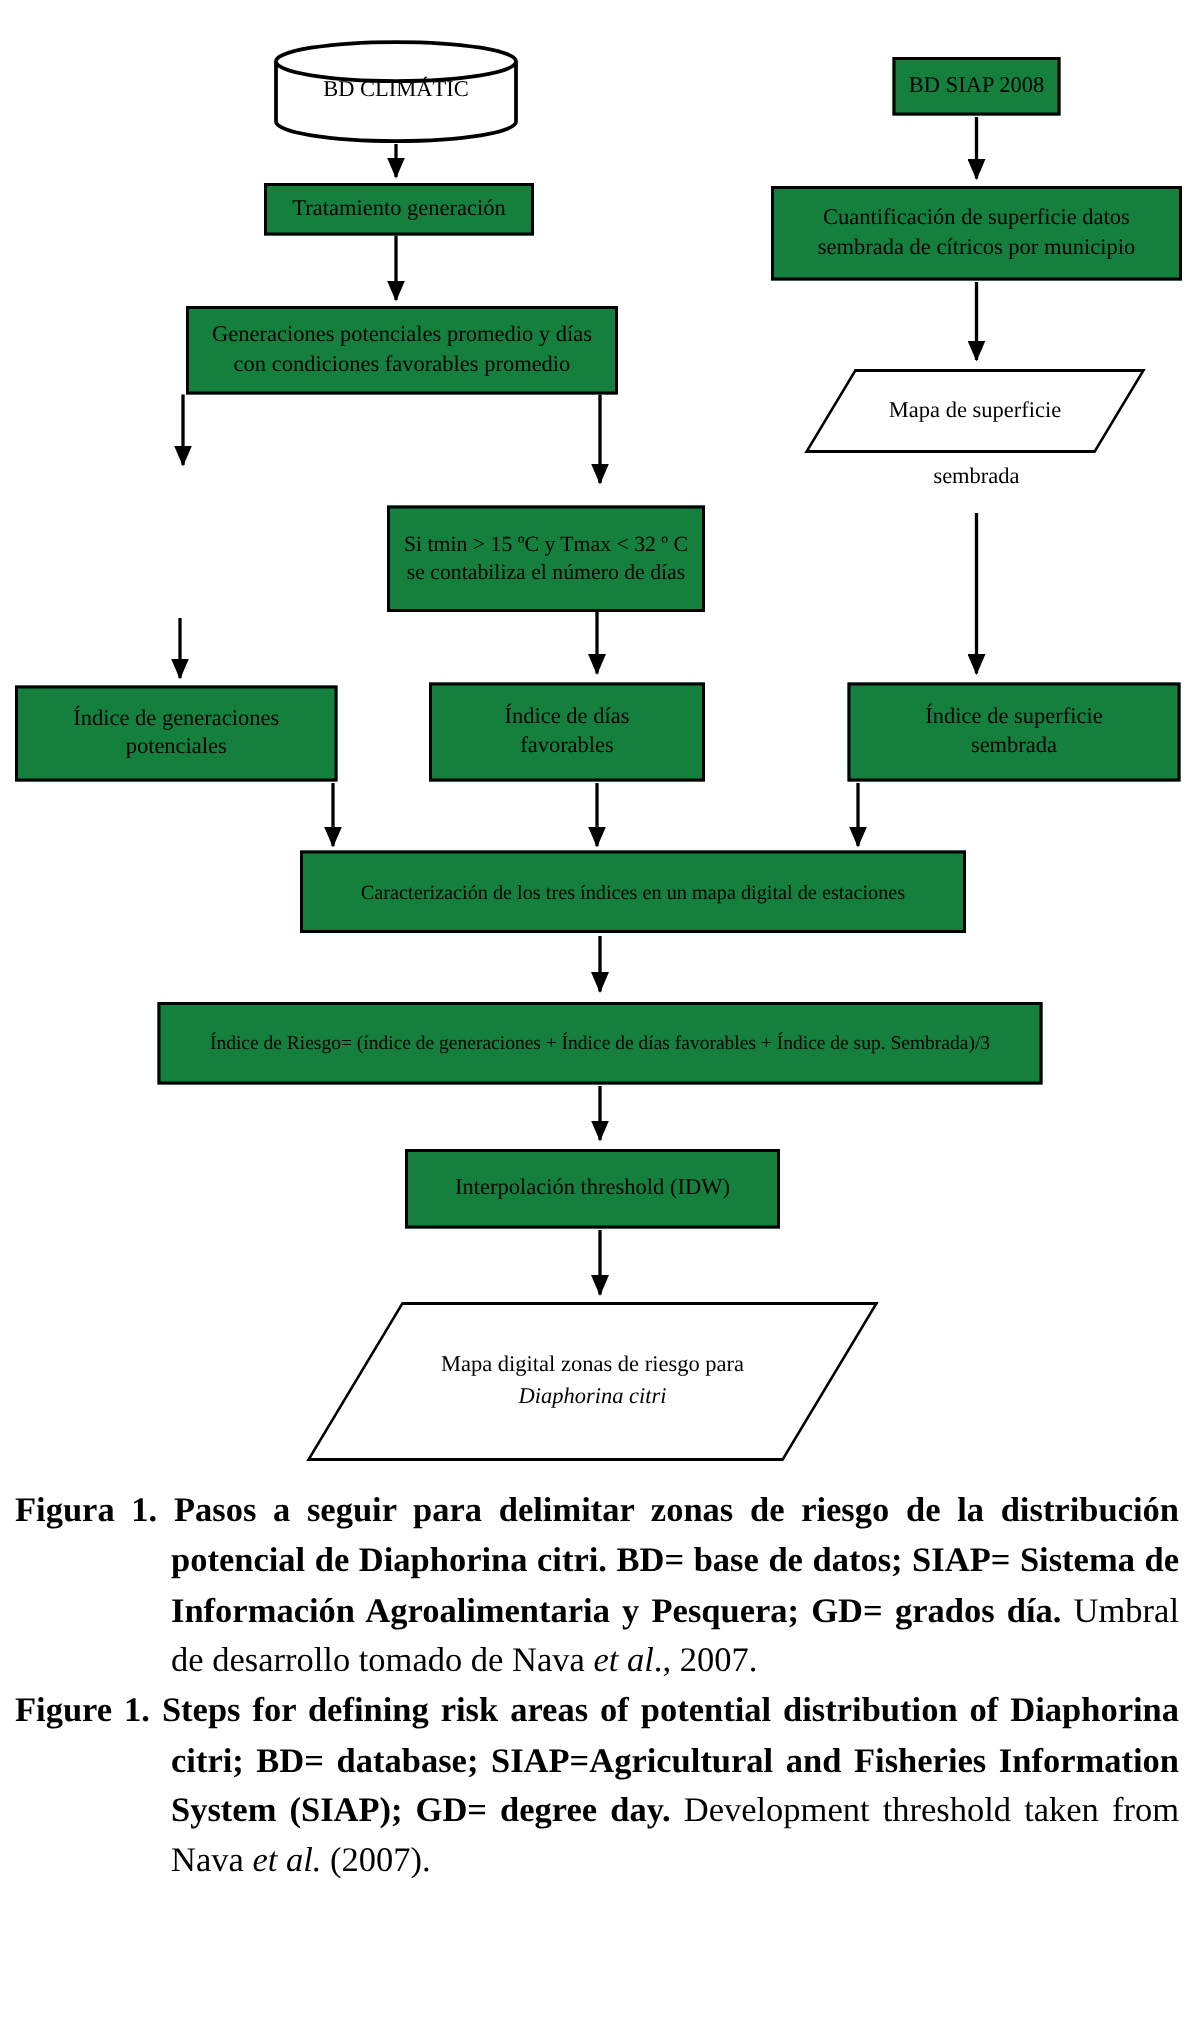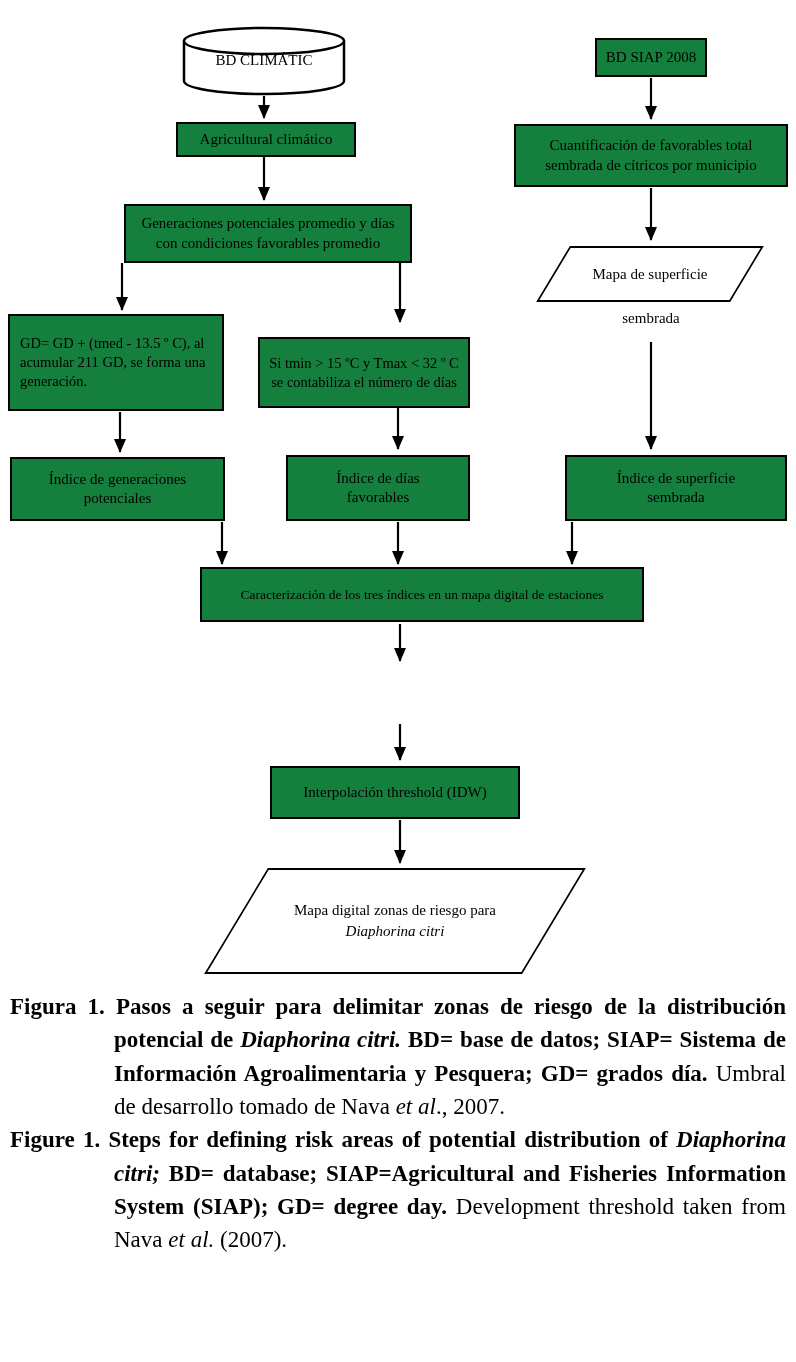--- a/index.html
+++ b/index.html
@@ -49,21 +49,21 @@
   .it { font-style: italic; }
   .free-label { position: absolute; font-size: 15px; text-align: center; }
   .captions { padding: 5px 10px 0 10px; }
   .caption {
     font-size: 23px; line-height: 1.45;
     text-align: justify;
     margin: 0;
     padding-left: 104px; text-indent: -104px;
   }
   .caption .b  { font-weight: bold; }
-  .caption .bi { font-weight: bold; font-style: italic; }
+  .caption .bi { font-weight: bold; }
   .caption .n  { font-weight: normal; }
   .caption .ni { font-style: italic; }
 </style>
 </head>
 <body>
 
 <div class="diagram">
 
   <svg class="arrows" width="796" height="985" viewBox="0 0 796 985">
     <defs>
@@ -91,53 +91,51 @@
   </svg>
 
   <div class="cyl" style="left:182px;top:26px;width:164px;height:72px;">
     <svg width="164" height="72" viewBox="0 0 164 72">
       <path d="M2 15 L2 55 A80 13 0 0 0 162 55 L162 15" fill="#fff" stroke="#000" stroke-width="2.5"></path>
       <ellipse cx="82" cy="15" rx="80" ry="13" fill="#fff" stroke="#000" stroke-width="2.5"></ellipse>
     </svg>
     <div class="cyl-label">BD CLIMÁTIC</div>
   </div>
 
-  <div class="box" style="left:176px;top:122px;width:180px;height:35px;">Agricultural climático</div>
+  <div class="box" style="left:176px;top:122px;width:180px;height:35px;">Tratamiento generación</div>
 
   <div class="box" style="left:124px;top:204px;width:288px;height:59px;">Generaciones potenciales promedio y días
 con condiciones favorables promedio</div>
 
-  <div class="box align-left f145" style="left:8px;top:314px;width:216px;height:97px;">GD= GD + (tmed - 13.5 º C), al
-acumular 211 GD, se forma una
-generación.</div>
 
   <div class="box f145" style="left:258px;top:327px;width:212px;height:71px;margin-top:10px;">Si tmin &gt; 15 ºC y Tmax &lt; 32 º C
 se contabiliza el número de días</div>
 
   <div class="box" style="left:286px;top:455px;width:184px;height:66px;">Índice de días
 favorables</div>
 
   <div class="box" style="left:10px;top:457px;width:215px;height:64px;">Índice de generaciones
 potenciales</div>
 
   <div class="box" style="left:595px;top:38px;width:112px;height:39px;">BD SIAP 2008</div>
 
-  <div class="box" style="left:514px;top:124px;width:274px;height:63px;">Cuantificación de favorables total
+  <div class="box" style="left:514px;top:124px;width:274px;height:63px;">Cuantificación de superficie datos
 sembrada de cítricos por municipio</div>
 
   <div class="para" style="left:553px;top:246px;width:194px;height:56px;">
     <div class="para-inner">Mapa de superficie</div>
   </div>
   <div class="free-label" style="left:556px;top:310px;width:190px;">sembrada</div>
 
   <div class="box" style="left:565px;top:455px;width:222px;height:66px;">Índice de superficie
 sembrada</div>
 
   <div class="box f135" style="left:176px;top:567px;width:444px;height:55px;">Caracterización de los tres índices en un mapa digital de estaciones</div>
 
+  <div class="box f13" style="left:105px;top:668px;width:590px;height:55px;">Índice de Riesgo= (índice de generaciones + Índice de días favorables + Índice de sup. Sembrada)/3</div>
 
   <div class="box" style="left:270px;top:766px;width:250px;height:53px;">Interpolación threshold (IDW)</div>
 
   <div class="para" style="left:236px;top:868px;width:318px;height:106px;">
     <div class="para-inner">
       <div>Mapa digital zonas de riesgo para</div>
       <div class="it">Diaphorina citri</div>
     </div>
   </div>
 

